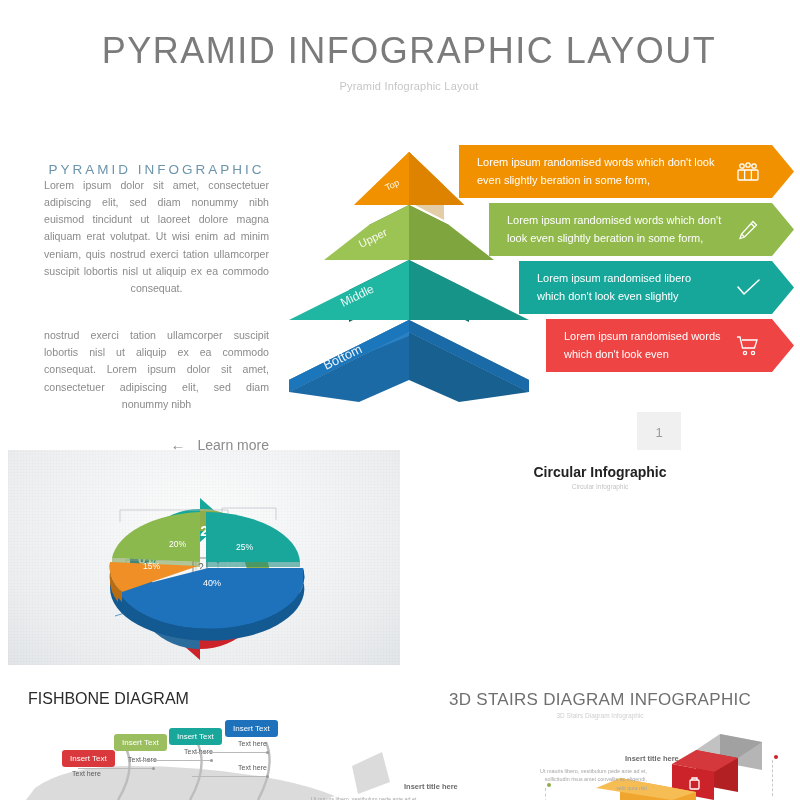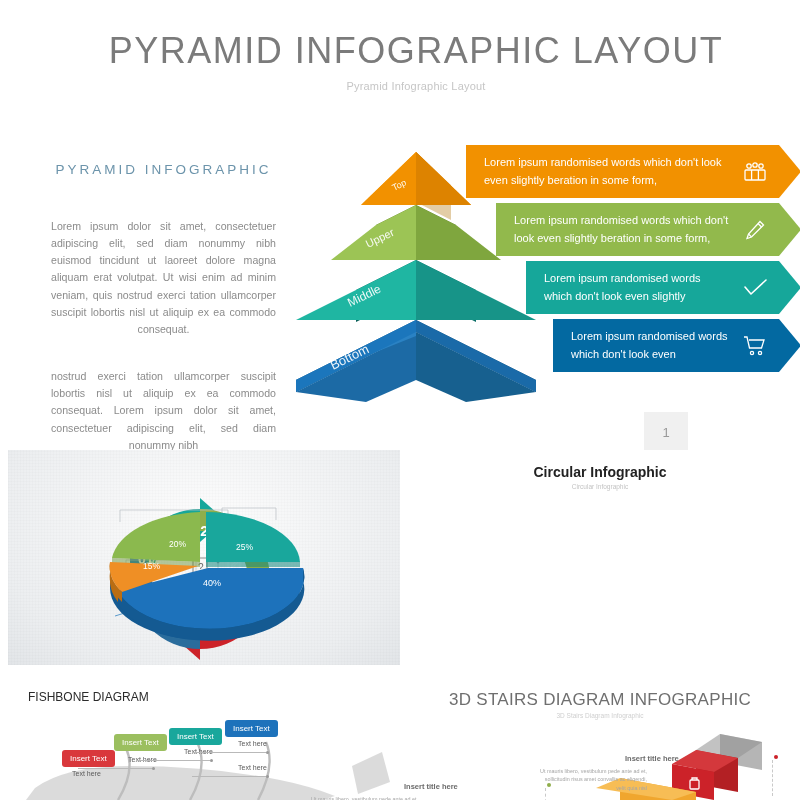--- a/index.html
+++ b/index.html
@@ -5,41 +5,41 @@
   * { box-sizing: border-box; margin: 0; padding: 0; }
   html, body { width: 800px; height: 800px; }
   body {
     font-family: "Liberation Sans", sans-serif;
     background: #ffffff;
     overflow: hidden;
     position: relative;
   }
 
   
-  #slide1 { position: absolute; left: 16px; top: 0; width: 680px; height: 440px; background: #fff; }
+  #slide1 { position: absolute; left: 9px; top: 0; width: 680px; height: 440px; background: #fff; }
 
   #main-title {
     position: absolute; left: 0; top: 30px; width: 800px;
     text-align: center;
     font-size: 36px; letter-spacing: 1.5px;
     color: #7b7b7b; font-weight: 400;
   }
   #main-subtitle {
     position: absolute; left: 0; top: 80px; width: 800px;
     text-align: center; font-size: 11px; color: #c6c6c6; letter-spacing: .2px;
   }
 
   #left-col { position: absolute; left: 35px; top: 162px; width: 225px; }
   #left-heading {
     font-size: 13.5px; letter-spacing: 3px; color: #6c94ab;
     text-align: center; font-weight: 400; 
   }
   .left-para {
     font-size: 10.6px; line-height: 1.62; color: #8b8b8b;
-    text-align: justify; text-align-last: center; margin-top: 41px;
+    text-align: justify; text-align-last: center;
   }
   #left-para2 { margin-top: 30px; }
   #learn-more {
     margin-top: 24px; display: flex; align-items: center; justify-content: flex-end;
     gap: 12px; color: #8b8b8b; cursor: pointer;
   }
   #learn-more .lm-text { font-size: 14px; }
   #learn-more .lm-arrow { font-size: 15px; line-height: 1; }
 
   
@@ -64,21 +64,21 @@
   #banner4 { left: 262px; top: 179px;width: 248px; height: 53px; }
 
   .banner .bbody {
     position: absolute; inset: 0;
     clip-path: polygon(0 0, calc(100% - 22px) 0, 100% 50%, calc(100% - 22px) 100%, 0 100%);
     display: flex; align-items: center; padding-left: 18px; padding-right: 26px; gap: 6px;
   }
   #banner1 .bbody { background: #F29100; }
   #banner2 .bbody { background: #92B94C; }
   #banner3 .bbody { background: #16A79A; }
-  #banner4 .bbody { background: #0369a1; }
+  #banner4 .bbody { background: #ef4444; }
 
   #page-badge {
     position: absolute; right: 8px; top: 412px;
     width: 44px; height: 40px; background: #f0f0f0;
     display: flex; align-items: center; justify-content: center;
     color: #9a9a9a; font-size: 13px;
   }
 
   
   #slide2 { position: absolute; left: 0; top: 450px; width: 800px; height: 220px; }
@@ -102,21 +102,21 @@
     font-size: 14px; font-weight: bold; color: #222;
   }
   #circ-sub {
     position: absolute; left: 0; top: 33px; width: 400px; text-align: center;
     font-size: 6.5px; color: #c3c3c3;
   }
   #circ-svg { position: absolute; left: 95px; top: 46px; }
 
   
   #slide3 { position: absolute; left: 0; top: 672px; width: 800px; height: 128px; background: #fff; overflow: hidden; }
-  #fish-title { position: absolute; left: 28px; top: 18px; font-size: 12px; color: #2b2b2b; text-align: right; }
+  #fish-title { position: absolute; left: 28px; top: 18px; font-size: 16px; color: #2b2b2b; text-align: right; }
   #stairs-title { position: absolute; left: 400px; top: 0; width: 400px; text-align: center; top: 18px; font-size: 17px; color: #6f6f6f; letter-spacing: .3px; }
   #stairs-sub { position: absolute; left: 400px; top: 40px; width: 400px; text-align: center; font-size: 6.5px; color: #cfcfcf; }
 
   .fb-chip {
     position: absolute; color: #fff; font-size: 8px;
     padding: 4px 8px; border-radius: 3px; white-space: nowrap;
   }
   .fb-sub { position: absolute; font-size: 7px; color: #5a5a5a; white-space: nowrap; }
   .fb-line { position: absolute; height: 1px; background: #b9b9b9; }
   .fb-dot { position: absolute; width: 3px; height: 3px; border-radius: 50%; background: #9a9a9a; }
@@ -213,21 +213,21 @@
             <path d="M17 3.5l3.5 3.5L8.5 19 4 20.5 5.5 16z"></path>
               <path d="M15 5.5l3.5 3.5"></path>
               <path d="M5.5 16l2.9 2.9"></path>
           </svg>
         </div>
       </div>
     </div>
 
     <div class="banner" id="banner3">
       <div class="bbody">
-        <div class="btxt">Lorem ipsum randomised words which don't look even slightly</div>
+        <div class="btxt">Lorem ipsum randomised libero which don't look even slightly</div>
         <div class="bicon">
           <svg width="26" height="22" viewBox="0 0 26 22" fill="none" stroke="#fff" stroke-width="1.6" stroke-linecap="round" stroke-linejoin="round">
             <path d="M3 10l6 7L24 3"></path>
           </svg>
         </div>
       </div>
     </div>
 
     <div class="banner" id="banner4">
       <div class="bbody">

